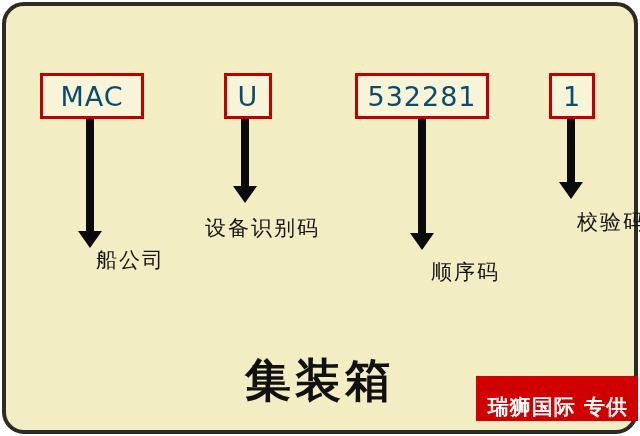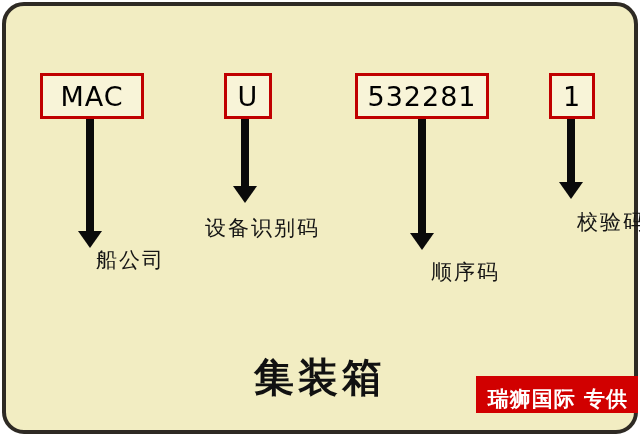--- a/index.html
+++ b/index.html
@@ -11,44 +11,44 @@
   .panel {
     position:absolute; left:2px; top:2px; right:2px; bottom:2px;
     background:var(--background,#f2edc2);
     border:4px solid #2e2a24; border-radius:22px;
   }
   .code-box {
     position:absolute; top:73px; height:40px;
     border:3px solid var(--box-border,#c00000);
     background:var(--box-fill,#f8f4d8);
     display:flex; align-items:center; justify-content:center;
-    font-size:27px; color:#000000; letter-spacing:1px;
+    font-size:27px; color:#0c4a6e; letter-spacing:1px;
   }
   .arrow-shaft { position:absolute; width:8px; background:#0a0a0a; }
   .arrow-head {
     position:absolute; width:0; height:0;
     border-left:12px solid transparent;
     border-right:12px solid transparent;
     border-top:17px solid #0a0a0a;
   }
   .seg-label {
     position:absolute; width:150px; text-align:right;
     font-size:21px; color:#141414; letter-spacing:2px;
   }
   .diagram-title {
     position:absolute; left:0; width:100%; top:350px;
-    text-align:center; font-size:40px; font-weight:bold;
+    text-align:center; font-size:46px; font-weight:bold;
     color:#111; letter-spacing:4px;
   }
   .watermark {
     position:absolute; right:2px; top:376px; height:29px;
     background:var(--watermark-bg,#d10000);
     color:var(--watermark-text,#ffffff);
     display:flex; align-items:center;
-    padding:8px 10px 0 12px;
+    padding:16px 10px 0 12px;
     font-size:21px; font-weight:bold; letter-spacing:1px;
   }
 
   
   .seg1-box   { left:40px;  width:98px; }
   .seg1-shaft { left:86px;  top:119px; height:112px; }
   .seg1-head  { left:78px;  top:231px; }
   .seg1-label { left:15px;  top:246px; }
   
   .seg2-box   { left:224px; width:42px; }

